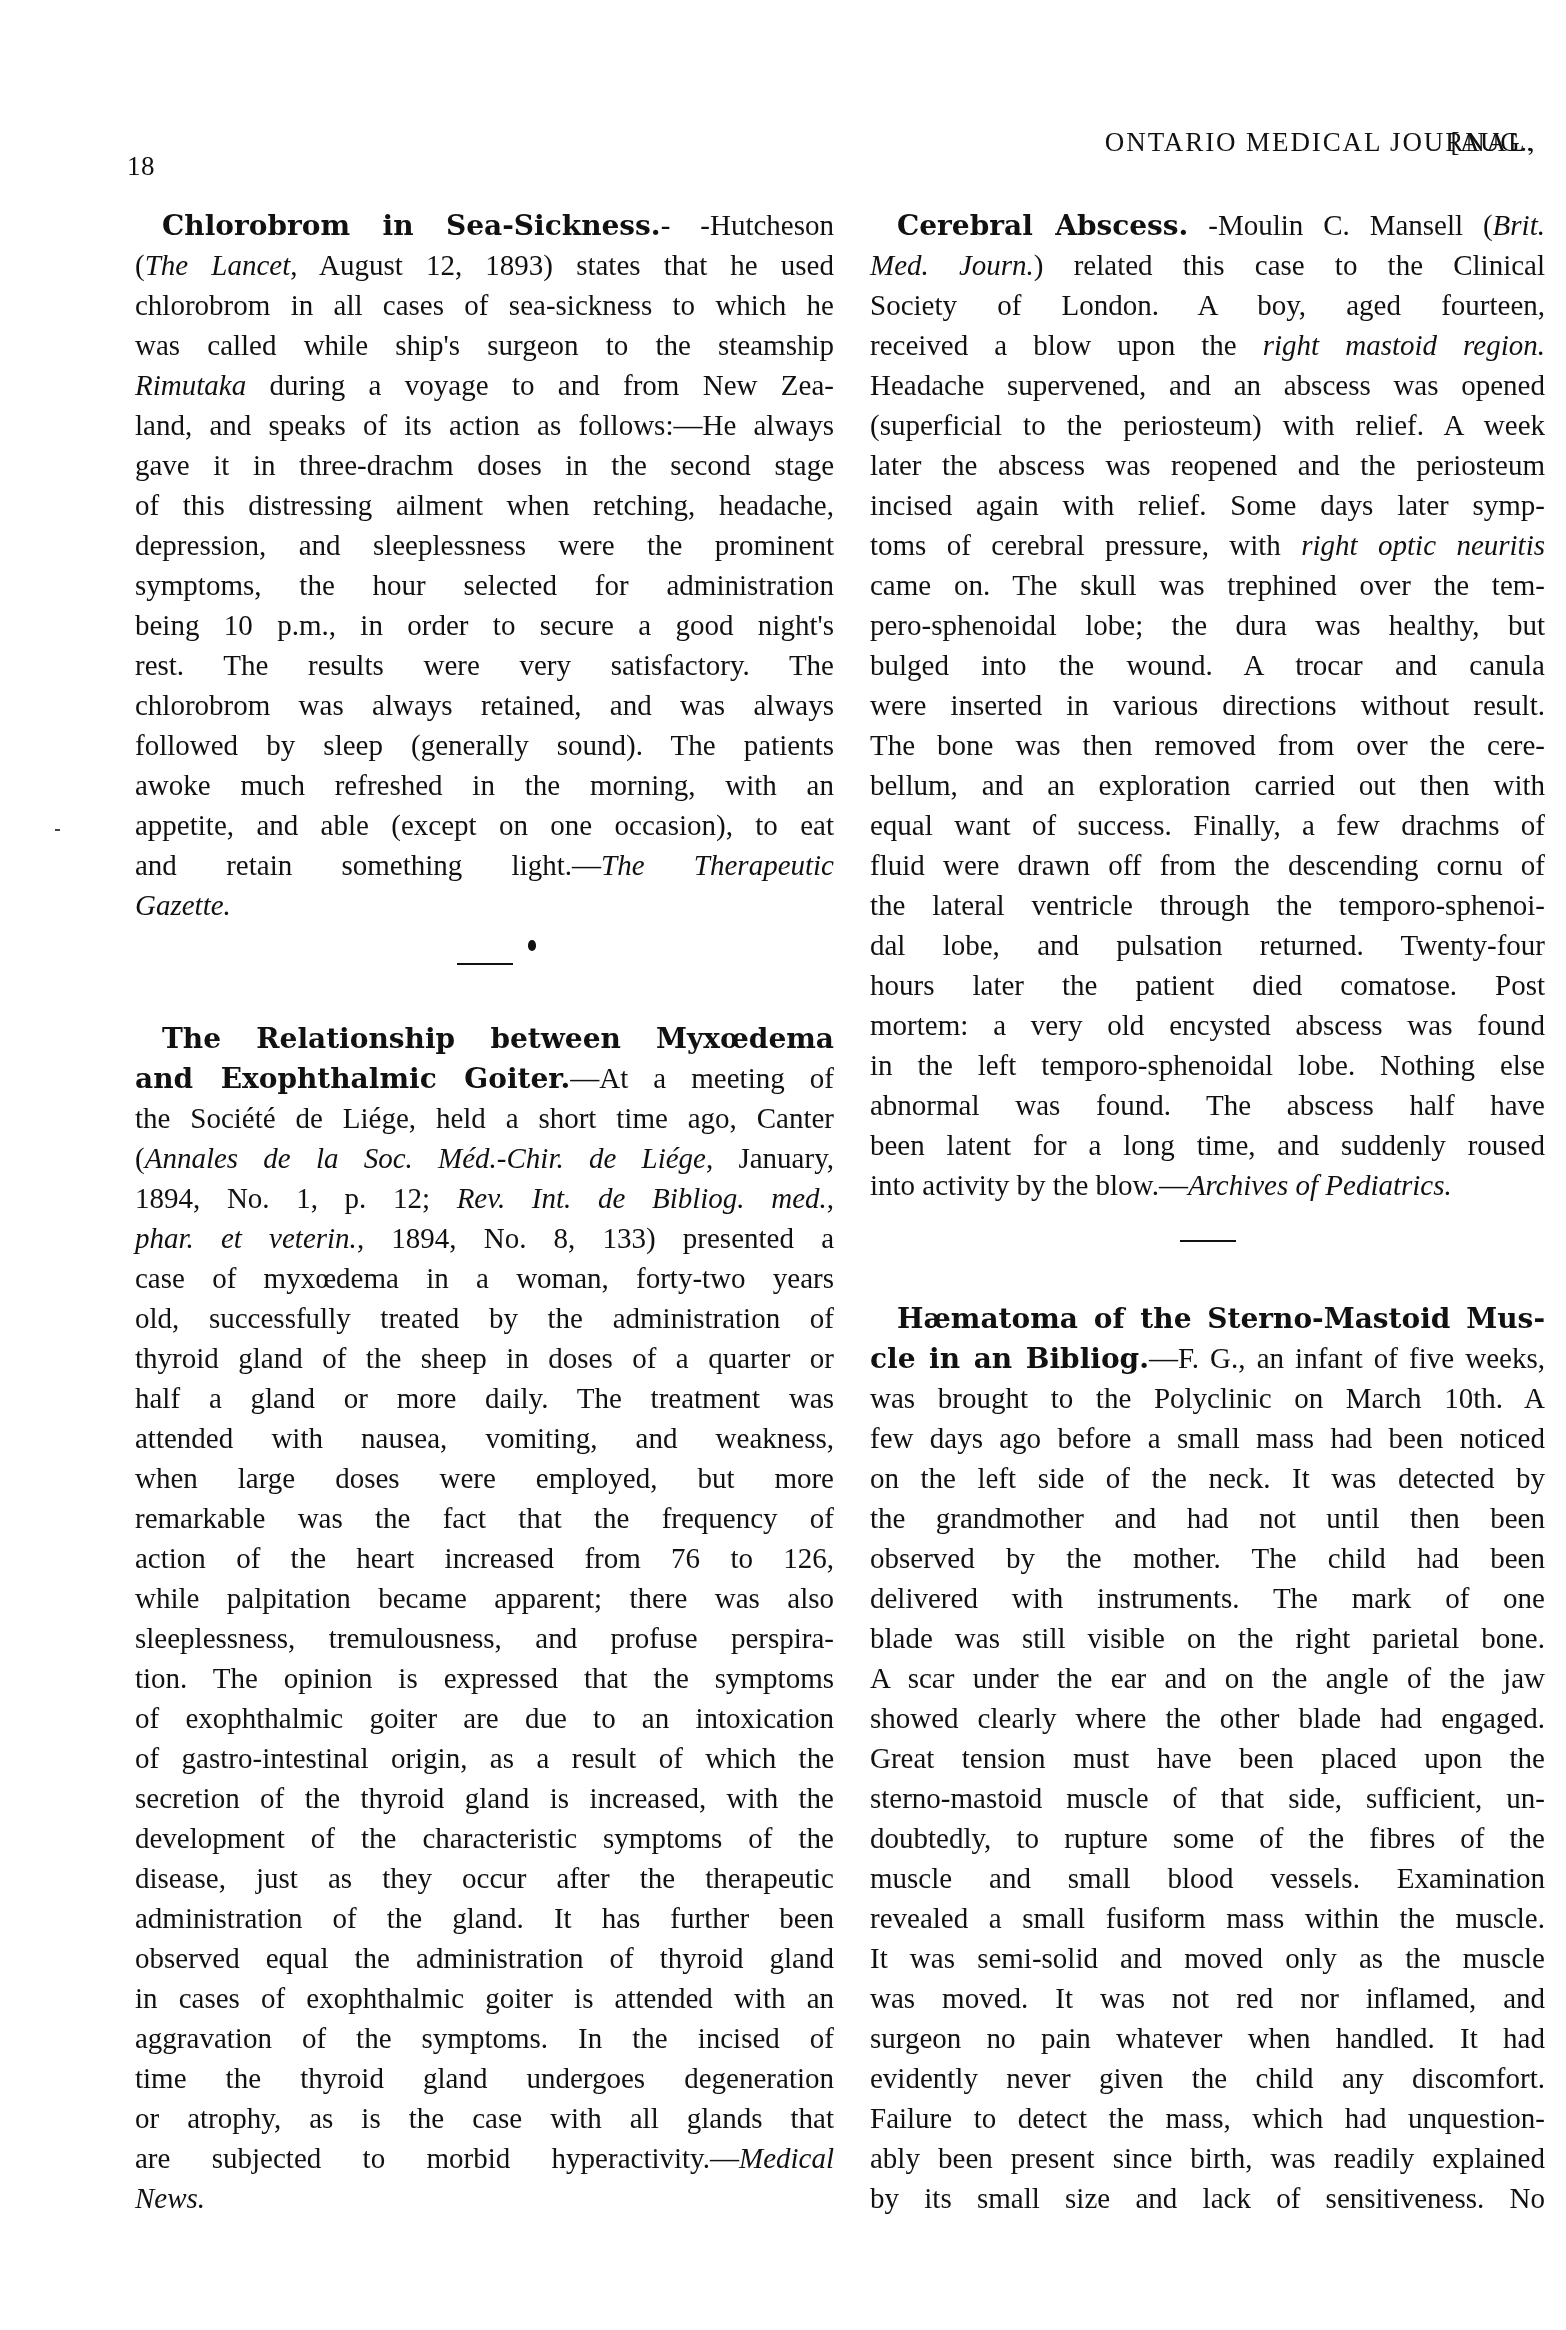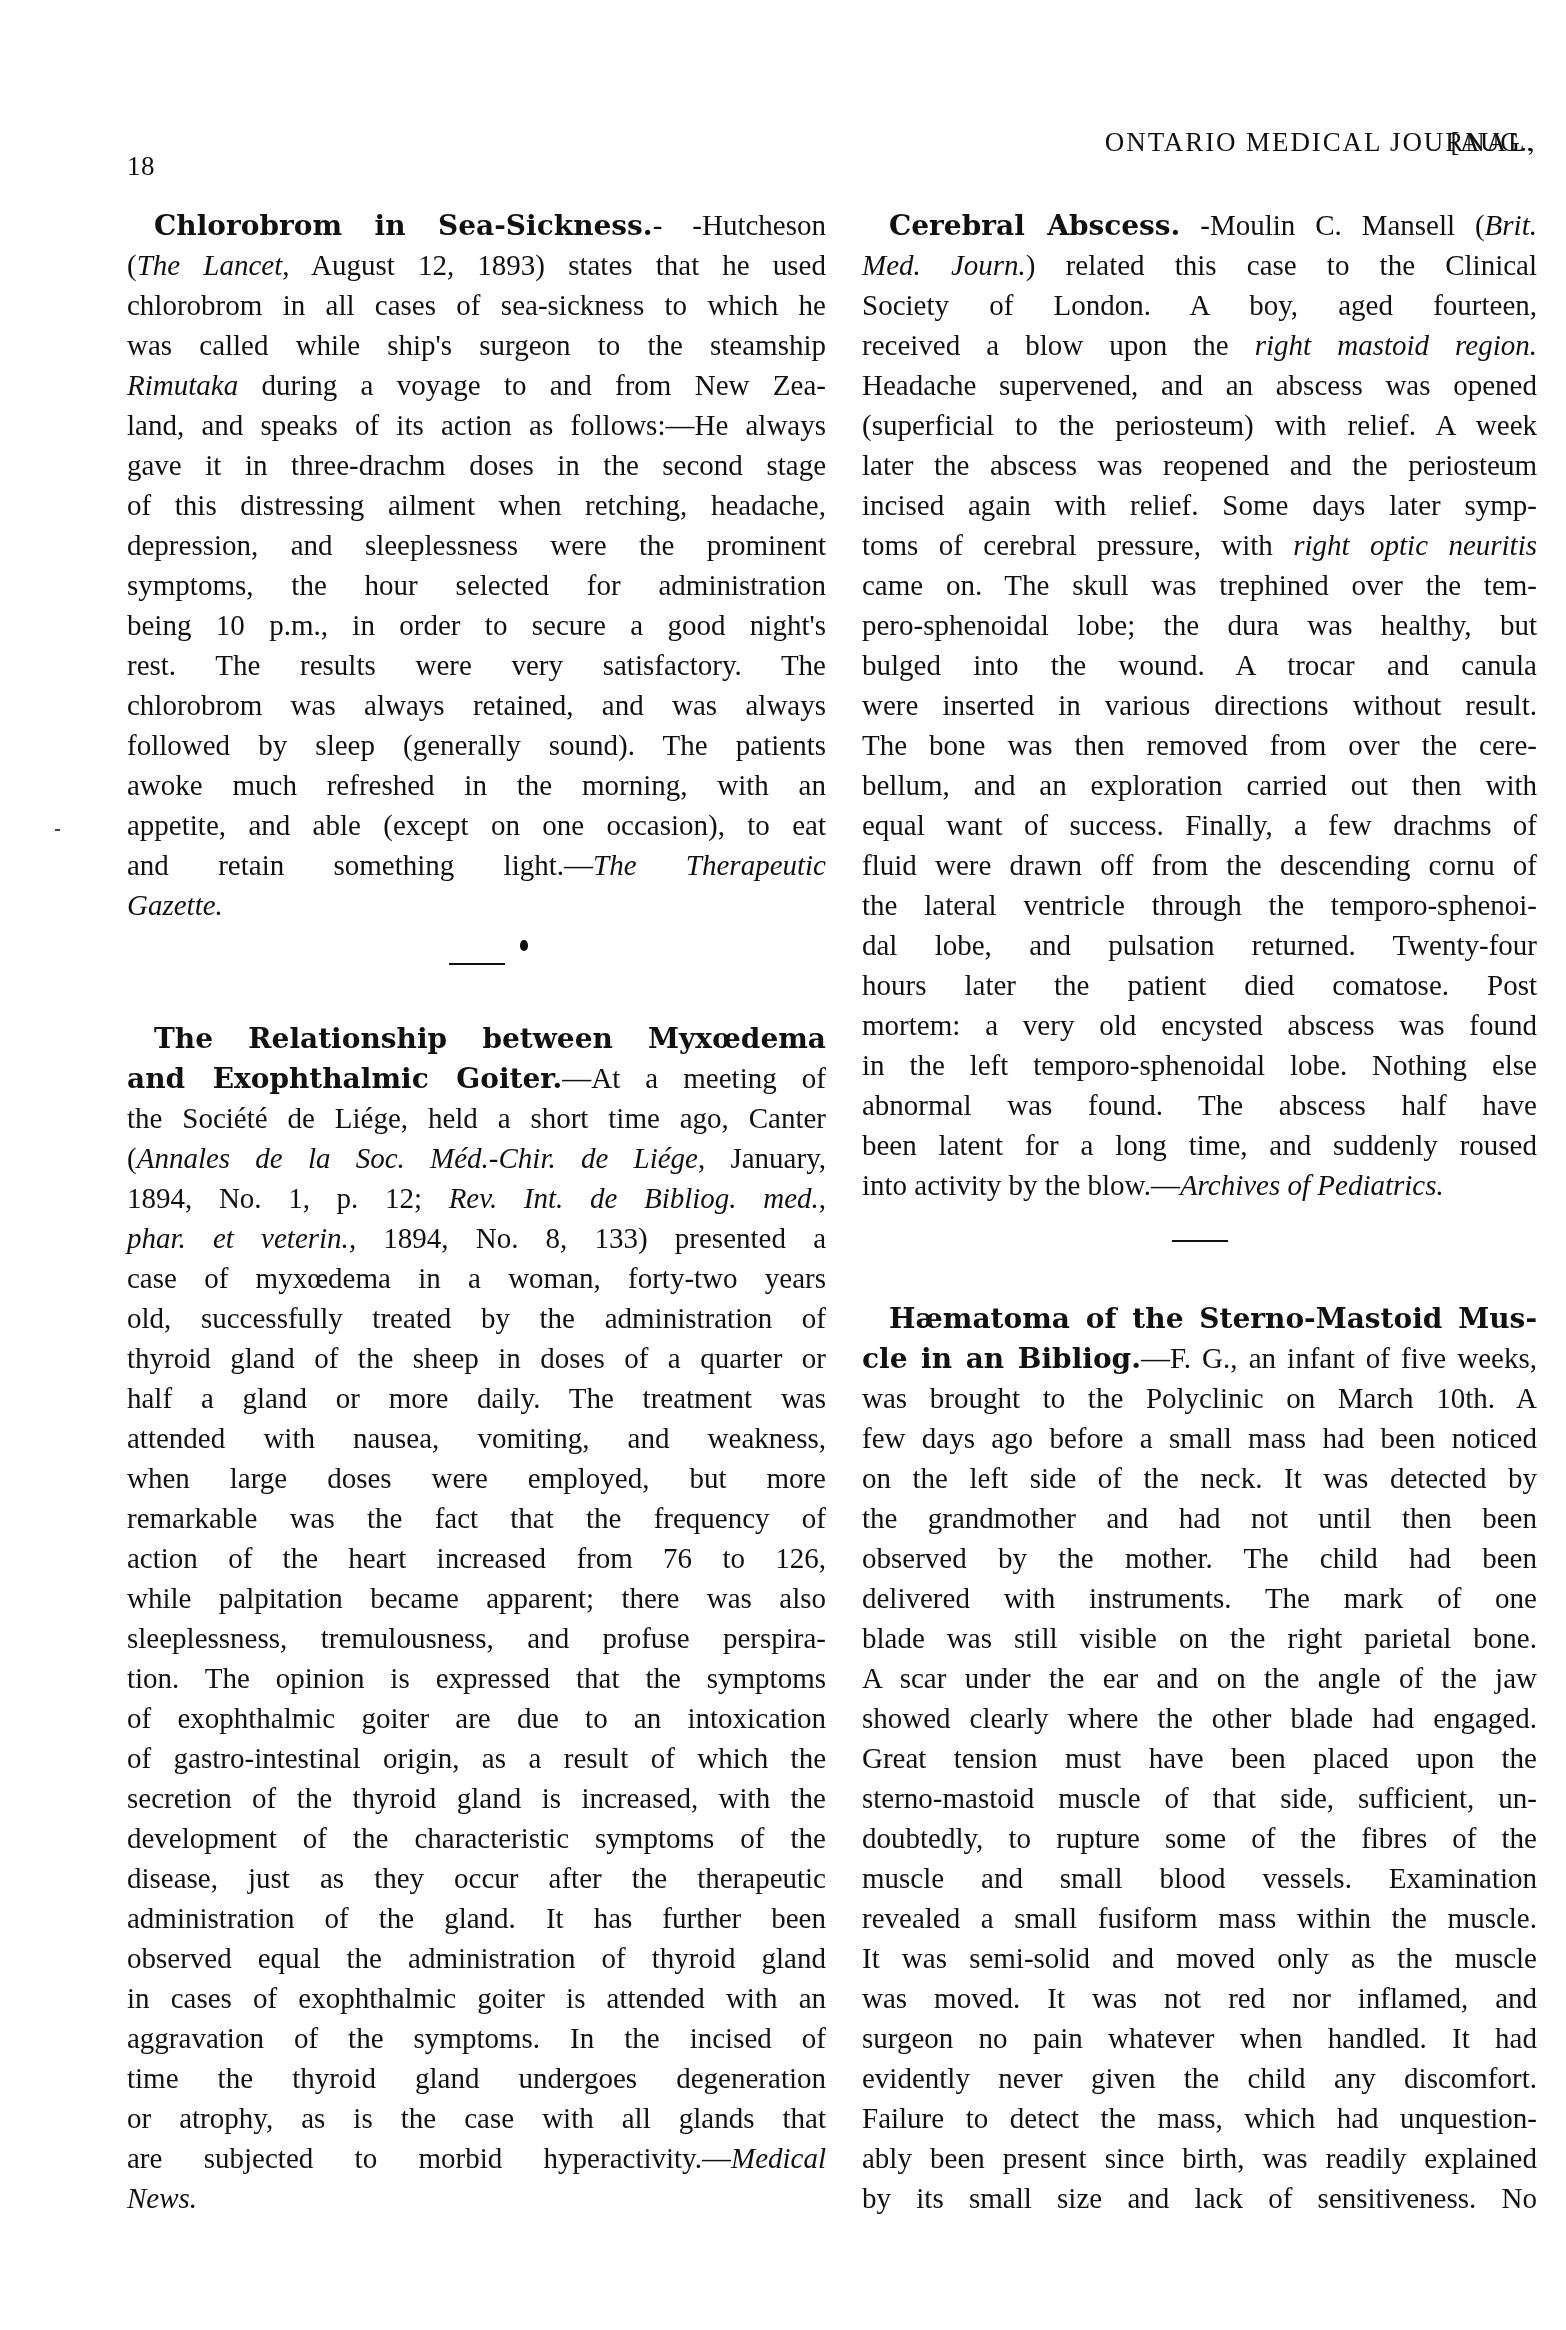--- a/index.html
+++ b/index.html
@@ -1,21 +1,21 @@
 <!DOCTYPE html>
 <html style="font-size:10px"><head>
 <meta charset="utf-8">
 <style>
   html, body { margin:0; padding:0; background:#ffffff; }
   body { width:1567px; height:2330px; position:relative; overflow:hidden; color:#111; font-family:"DejaVu Serif","Liberation Serif",serif; }
   .running-head { position:absolute; top:127px; left:127px; width:1408px; height:43px; font-family:"Liberation Serif",serif; font-size:27px; letter-spacing:0.6px; }
   .running-head .pg { position:absolute; left:0; top:8px;margin-top:16px; }
   .running-head .title { position:absolute; left:0; right:0; top:0; text-align:right; letter-spacing:1.9px; }
   .running-head .date { position:absolute; right:0; top:0; }
-  .col { position:absolute; top:205px; }
+  .col { position:absolute; top:205px;margin-left:8px; }
   .col-left { left:127px; width:699px; }
   .col-right { left:862px; width:675px; }
   .line { display:block; height:40px; line-height:40px; font-family:"Liberation Serif",serif; font-size:29px; text-align:justify; text-align-last:justify; white-space:nowrap; overflow:visible; }
   .line.last { text-align-last:left; }
   .heading { font-family:"DejaVu Serif",serif; font-weight:bold; font-size:28px; letter-spacing:0px; }
   .hd-indent { display:inline-block; width:27px; }
   i, .it { font-style:italic; }
   .sep { position:relative; height:93px; }
   .sep .rule { position:absolute; top:38px; left:50%; width:56px; margin-left:-28px; border-top:2.5px solid #111; }
   .sep .dot { position:absolute; top:15px; left:50%; margin-left:43px; width:8.7px; height:11px; background:#111; border-radius:50%; }

